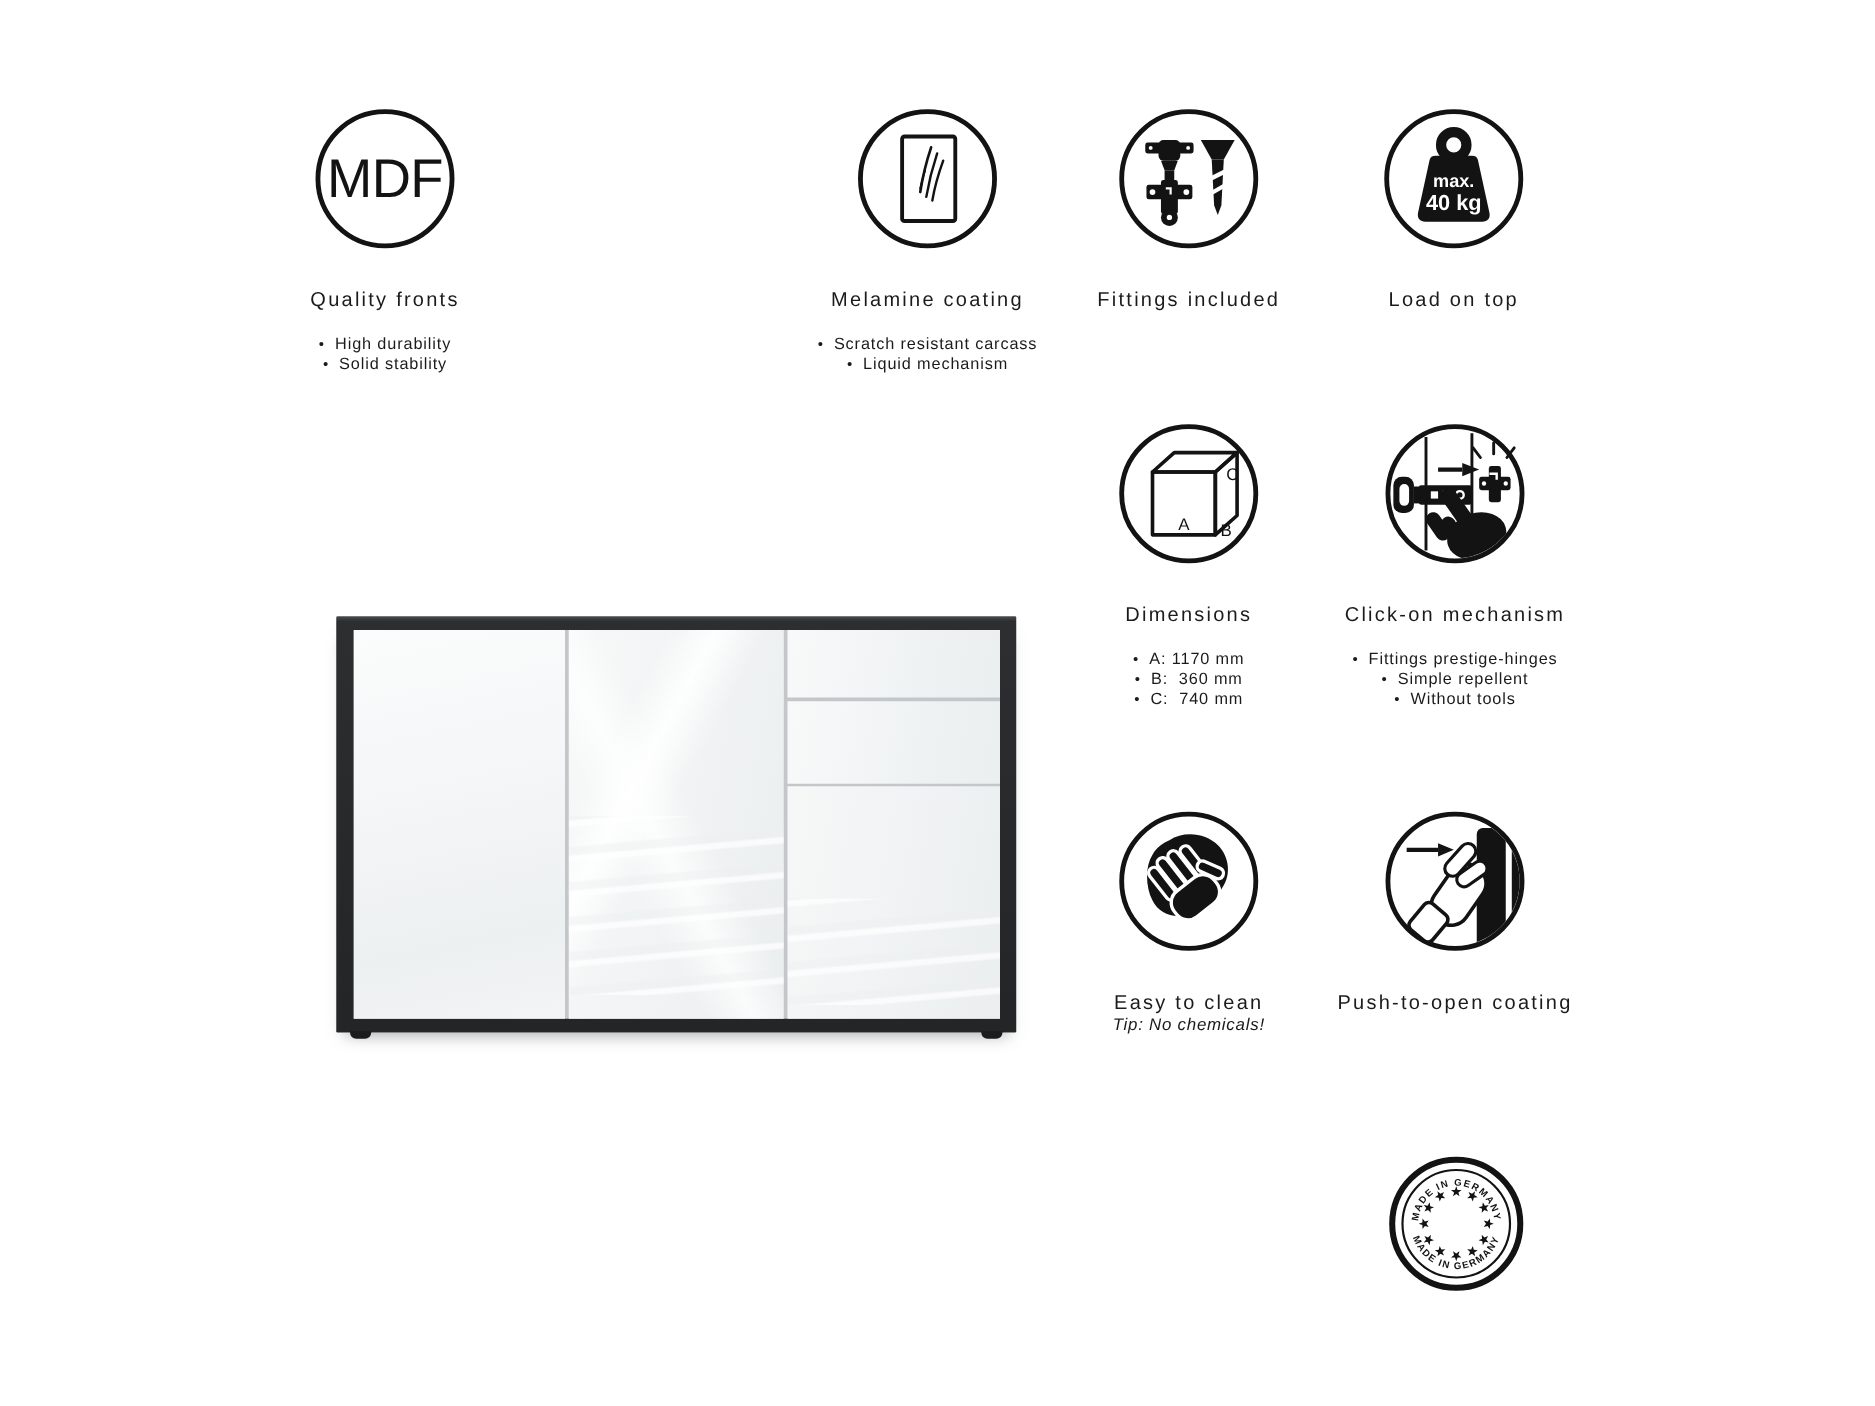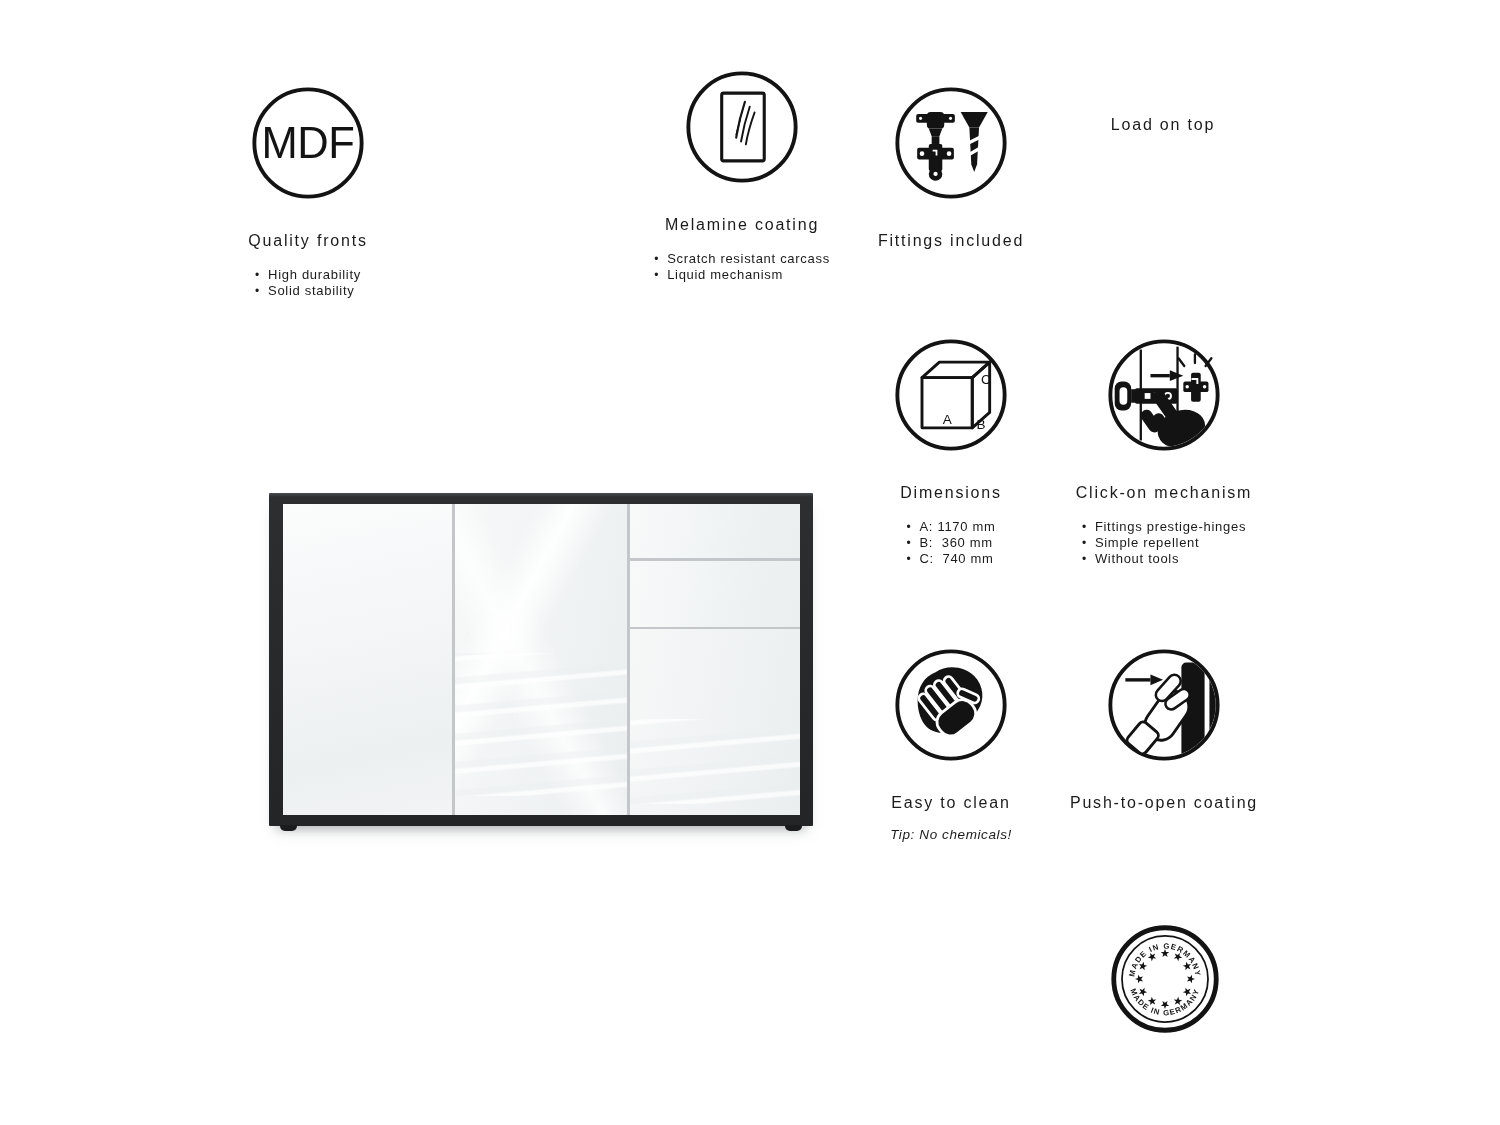--- a/index.html
+++ b/index.html
@@ -4,25 +4,25 @@
 <style>
   html,body{margin:0;padding:0;background:#ffffff;}
   body{font-family:"Liberation Sans", sans-serif;color:#1b1b1b;}
   .canvas{position:relative;width:1500px;height:1046px;background:#ffffff;overflow:hidden;}
 
   
   .feature{position:absolute;width:260px;display:flex;flex-direction:column;align-items:center;}
   .icon{width:116px;height:116px;display:block;}
   .icon svg{display:block;width:116px;height:116px;}
   .flabel{margin-top:31px;font-size:16px;letter-spacing:1.8px;white-space:nowrap;color:#1b1b1b;}
-  .bullets{margin:17px 0 0;padding:0;list-style:none;width:max-content;text-align:left;
+  .bullets{margin:17px 0 0;padding:0;list-style:none;width:max-content;text-align:center;
            font-size:13px;letter-spacing:0.7px;line-height:16px;color:#1b1b1b;}
   .bullets li{white-space:pre;}
   .bullets li::before{content:"\2022\00a0\00a0";font-size:12px;}
-  .tip{margin-top:15px;font-size:13.5px;font-style:italic;letter-spacing:0.6px;white-space:pre;}
+  .tip{font-size:13.5px;font-style:italic;letter-spacing:0.6px;white-space:pre;}
 
   
   .stamp{position:absolute;left:1107px;top:921px;width:116px;height:116px;}
 
   
   .sideboard{position:absolute;left:269px;top:493px;width:544px;height:333px;}
   .sb-frame{position:absolute;inset:0;border-radius:1px;
     background:linear-gradient(180deg,#4a4d50 0,#2c2e30 4px,#26282a 60%,#232527 100%);
     box-shadow:0 10px 12px -7px rgba(100,105,108,0.55);}
   .sb-fronts{position:absolute;left:14px;right:13px;top:11px;bottom:11px;
@@ -58,21 +58,21 @@
       </svg>
     </span>
     <div class="flabel">Quality fronts</div>
     <ul class="bullets">
       <li>High durability</li>
       <li>Solid stability</li>
     </ul>
   </section>
 
 
-  <section class="feature" style="left:612px;top:69px">
+  <section class="feature" style="left:612px;top:85px">
     <span class="icon">
       <svg viewBox="0 0 120 120" xmlns="http://www.w3.org/2000/svg">
         <circle cx="60" cy="60" r="55.5" fill="none" stroke="#131313" stroke-width="4"></circle>
         <rect x="39" y="25" width="44" height="70" rx="2" fill="none" stroke="#131313" stroke-width="3.2"></rect>
         <path d="M63,34 C59,46 56,58 54,71" stroke="#131313" stroke-width="2.2" fill="none" stroke-linecap="round"></path>
         <path d="M68,39 C64,51 61,63 59,75" stroke="#131313" stroke-width="2" fill="none" stroke-linecap="round"></path>
         <path d="M73,45 C69,56 66,66 64,78" stroke="#131313" stroke-width="2" fill="none" stroke-linecap="round"></path>
         <path d="M58,53 C56,59 55,64 54,68" stroke="#131313" stroke-width="1.6" fill="none" stroke-linecap="round"></path>
       </svg>
     </span>
@@ -105,20 +105,30 @@
           <polygon points="79,44 89,44 87,82 84,90 81,82"></polygon>
           <path d="M78,60 L90,54" stroke="#ffffff" stroke-width="3.5"></path>
           <path d="M78.5,72 L89,66" stroke="#ffffff" stroke-width="3.5"></path>
         </g>
       </svg>
     </span>
     <div class="flabel">Fittings included</div>
   </section>
 
   <section class="feature" style="left:1033px;top:85px">
+    <span class="icon">
+      <svg viewBox="0 0 120 120" xmlns="http://www.w3.org/2000/svg">
+        <circle cx="60" cy="60" r="55.5" fill="none" stroke="#131313" stroke-width="4"></circle>
+        <circle cx="60" cy="32" r="10.5" fill="none" stroke="#131313" stroke-width="8.5"></circle>
+        <path d="M45,41 L75,41 C78,41 79.5,42.3 80,44.5 L89.5,88 C90.5,93 88,95.5 83.5,95.5 L36.5,95.5
+                 C32,95.5 29.5,93 30.5,88 L40,44.5 C40.5,42.3 42,41 45,41 Z" fill="#131313"></path>
+        <text x="60" y="67" text-anchor="middle" font-size="15" font-weight="bold" fill="#ffffff">max.</text>
+        <text x="60" y="86" text-anchor="middle" font-size="18" font-weight="bold" fill="#ffffff">40 kg</text>
+      </svg>
+    </span>
     <div class="flabel">Load on top</div>
   </section>
 
   <section class="feature" style="left:821px;top:337px">
     <span class="icon">
       <svg viewBox="0 0 120 120" xmlns="http://www.w3.org/2000/svg">
         <circle cx="60" cy="60" r="55.5" fill="none" stroke="#131313" stroke-width="4"></circle>
         <g fill="none" stroke="#131313" stroke-width="3" stroke-linejoin="round">
           <polygon points="30,42 82,42 82,94 30,94"></polygon>
           <polygon points="30,42 48,26 100,26 82,42"></polygon>

